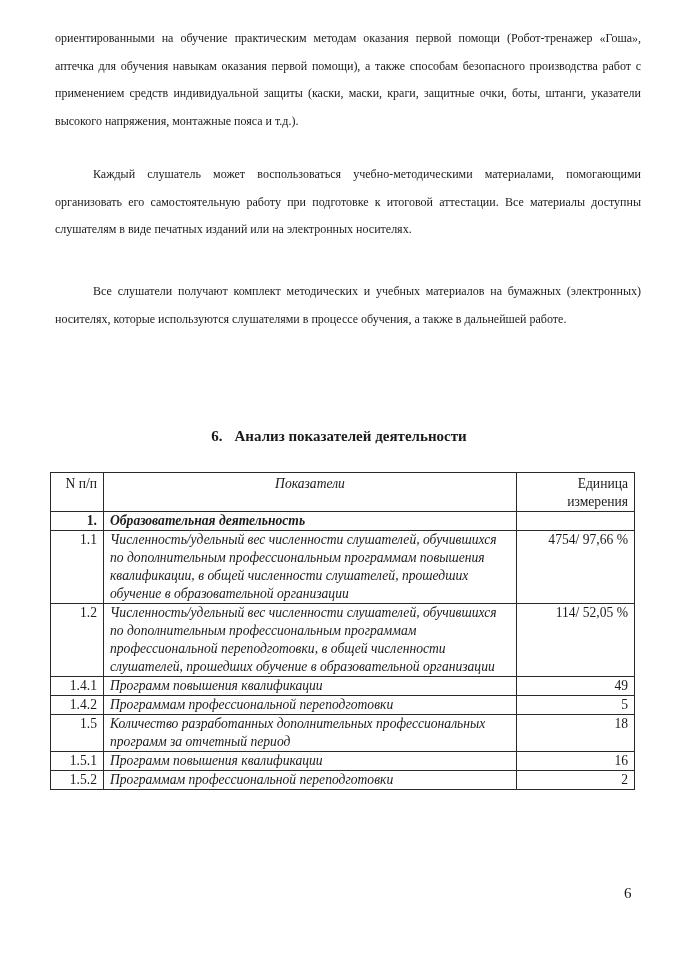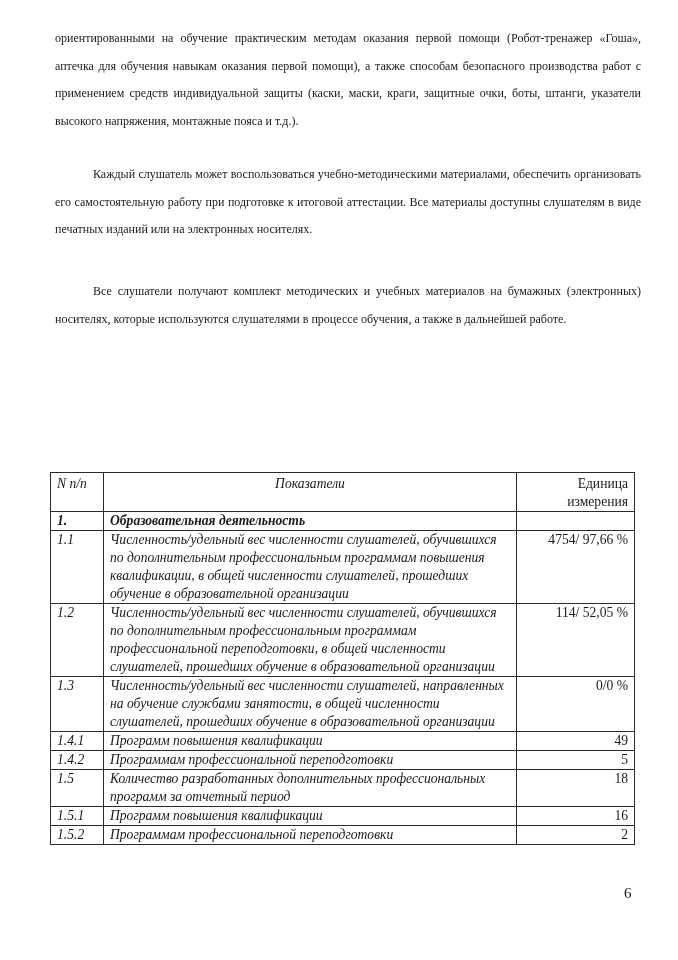--- a/index.html
+++ b/index.html
@@ -25,38 +25,41 @@
   }
   .section-title .num { margin-right: 12px; }
   table.indicators {
     position: absolute; left: 50px; top: 472px; width: 585px;
     border-collapse: collapse; font-size: 13.6px; line-height: 18px;
   }
   table.indicators td, table.indicators th {
     border: 1px solid #2a2a2a; vertical-align: top; padding: 0 6px 0 6px;
     font-weight: normal;
   }
-  .col-num { width: 40px; text-align: left; font-style: italic; }
+  .col-num { width: 40px; text-align: right; }
   .col-name { width: 400px; text-align: left; font-style: italic; }
   .col-val { width: 105px; text-align: right; }
   th { padding-top: 2px !important; }
   .head-row th { height: 36px; }
   .bold { font-weight: bold !important; }
   .page-number {
     position: absolute; left: 624px; top: 885px; font-size: 15px;
   }
 </style>
 </head>
 <body>
 
 <div class="page">
   <p class="para p1">ориентированными на обучение практическим методам оказания первой помощи (Робот-тренажер «Гоша», аптечка для обучения навыкам оказания первой помощи), а также способам безопасного производства работ с применением средств индивидуальной защиты (каски, маски, краги, защитные очки, боты, штанги, указатели высокого напряжения, монтажные пояса и т.д.).</p>
-  <p class="para indent p2">Каждый слушатель может воспользоваться учебно-методическими материалами, обеспечить организовать его самостоятельную работу при подготовке к итоговой аттестации. Все материалы доступны слушателям в виде печатных изданий или на электронных носителях.</p>
+  <p class="para indent p2">Каждый слушатель может воспользоваться учебно-методическими материалами, помогающими организовать его самостоятельную работу при подготовке к итоговой аттестации. Все материалы доступны слушателям в виде печатных изданий или на электронных носителях.</p>
   <p class="para indent p3">Все слушатели получают комплект методических и учебных материалов на бумажных (электронных) носителях, которые используются слушателями в процессе обучения, а также в дальнейшей работе.</p>
 
+  <h2 class="section-title">
+    <span class="num">6.</span><span>Анализ показателей деятельности</span>
+  </h2>
 
   <table class="indicators">
     <thead>
       <tr class="head-row">
         <th class="col-num">N п/п</th>
         <th class="col-name" style="text-align:center">Показатели</th>
         <th class="col-val">Единица измерения</th>
       </tr>
     </thead>
     <tbody>
@@ -67,25 +70,20 @@
       </tr>
       <tr>
         <td class="col-num">1.1</td>
         <td class="col-name">Численность/удельный вес численности слушателей, обучившихся по дополнительным профессиональным программам повышения квалификации, в общей численности слушателей, прошедших обучение в образовательной организации</td>
         <td class="col-val">4754/ 97,66 %</td>
       </tr>
       <tr>
         <td class="col-num">1.2</td>
         <td class="col-name">Численность/удельный вес численности слушателей, обучившихся по дополнительным профессиональным программам профессиональной переподготовки, в общей численности слушателей, прошедших обучение в образовательной организации</td>
         <td class="col-val">114/ 52,05 %</td>
-      </tr>
-      <tr>
-        <td class="col-num">1.3</td>
-        <td class="col-name">Численность/удельный вес численности слушателей, направленных на обучение службами занятости, в общей численности слушателей, прошедших обучение в образовательной организации</td>
-        <td class="col-val">0/0 %</td>
       </tr>
       <tr>
         <td class="col-num">1.4.1</td>
         <td class="col-name">Программ повышения квалификации</td>
         <td class="col-val">49</td>
       </tr>
       <tr>
         <td class="col-num">1.4.2</td>
         <td class="col-name">Программам профессиональной переподготовки</td>
         <td class="col-val">5</td>

